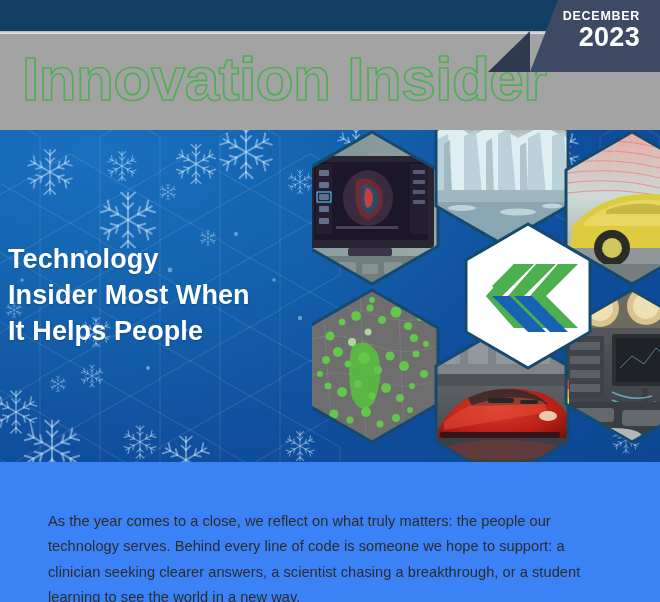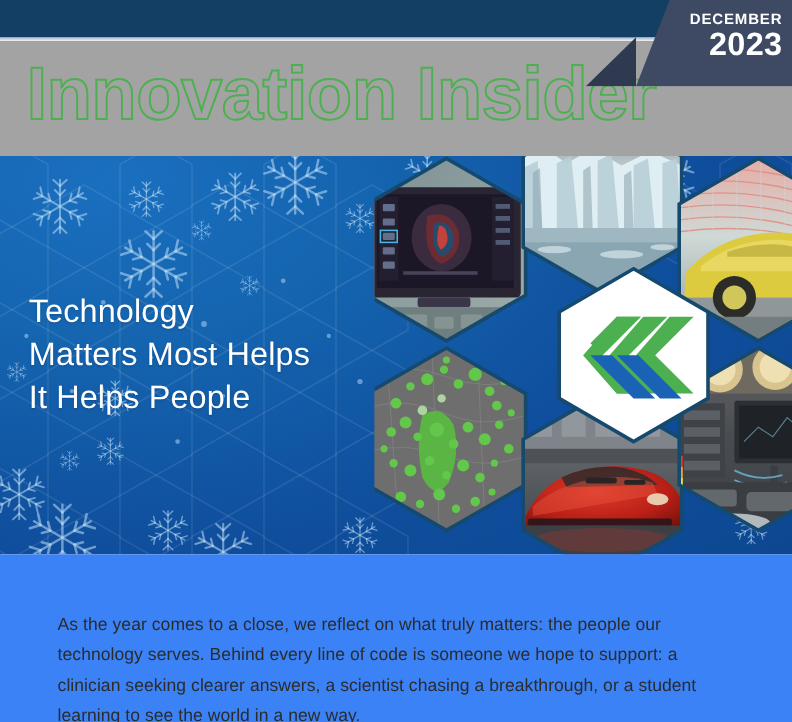--- a/index.html
+++ b/index.html
@@ -63,21 +63,21 @@
     position: absolute;
     right: 0; top: 0;
     width: 130px;
     height: 72px;
     background: #3e4a63;
     z-index: 6;
     -webkit-clip-path: polygon(28px 0, 130px 0, 130px 72px, 0 72px);
     clip-path: polygon(28px 0, 130px 0, 130px 72px, 0 72px);
     text-align: right;
     box-sizing: border-box;
-    padding-right: 8px;
+    padding-right: 20px;
   }
   .datebadge-month {
     color: #ffffff;
     font-size: 12.5px;
     font-weight: bold;
     letter-spacing: 0.7px;
     margin-top: 9px;
     line-height: 14px;
   }
   .datebadge-year {
@@ -135,25 +135,25 @@
     height: 332px;
     overflow: hidden;
     background:
       radial-gradient(120% 150% at 14% 6%, #1a6fbf 0%, #1565b0 26%, #0f4e9c 62%, #0d4690 100%);
     z-index: 2;
   }
   .hero-deco { position: absolute; inset: 0; }
 
   .hero-headline {
     position: absolute;
-    left: 24px; top: 111px;
+    left: 8px; top: 111px;
     z-index: 6;
     color: #ffffff;
     font-size: 27px;
-    font-weight: normal;
+    font-weight: bold;
     line-height: 36px;
     letter-spacing: 0.1px;
     text-shadow: 0 1px 2px rgba(0,40,80,0.28);
   }
   .hero-headline div { white-space: nowrap; }
 
   
   .collage { position: absolute; left: 312px; top: 0; width: 348px; height: 332px; z-index: 4; }
 
   .logo-hex {
@@ -607,21 +607,21 @@
           <rect x="252" y="268" width="5" height="9" fill="#ece63a"></rect>
           <rect x="252" y="277" width="5" height="9" fill="#4fc24a"></rect>
           <rect x="252" y="286" width="5" height="9" fill="#2a6fd0"></rect>
         </g>
       </g>
       <polygon points="320,160 386,198 386,274 320,312 254,274 254,198" fill="none" stroke="#16496e" stroke-width="3"></polygon>
     </svg>
 
     <div class="hero-headline">
       <div>Technology</div>
-      <div>Matters Most Helps</div>
+      <div>Insider Most When</div>
       <div>It Helps People</div>
     </div>
   </div>
 
   <svg class="logo-hex" viewBox="0 0 132 148">
     <polygon points="66,2 128,38 128,110 66,146 4,110 4,38" fill="#ffffff" stroke="#16496e" stroke-width="3"></polygon>
     <g>
       <polygon points="52,42 72,42 40,74 40,74 30,64" fill="#4caf50"></polygon>
       <polygon points="52,42 72,42 40,74 72,106 52,106 24,74" fill="#4caf50"></polygon>
       <polygon points="74,42 94,42 62,74 94,106 74,106 46,74" fill="#4caf50"></polygon>

